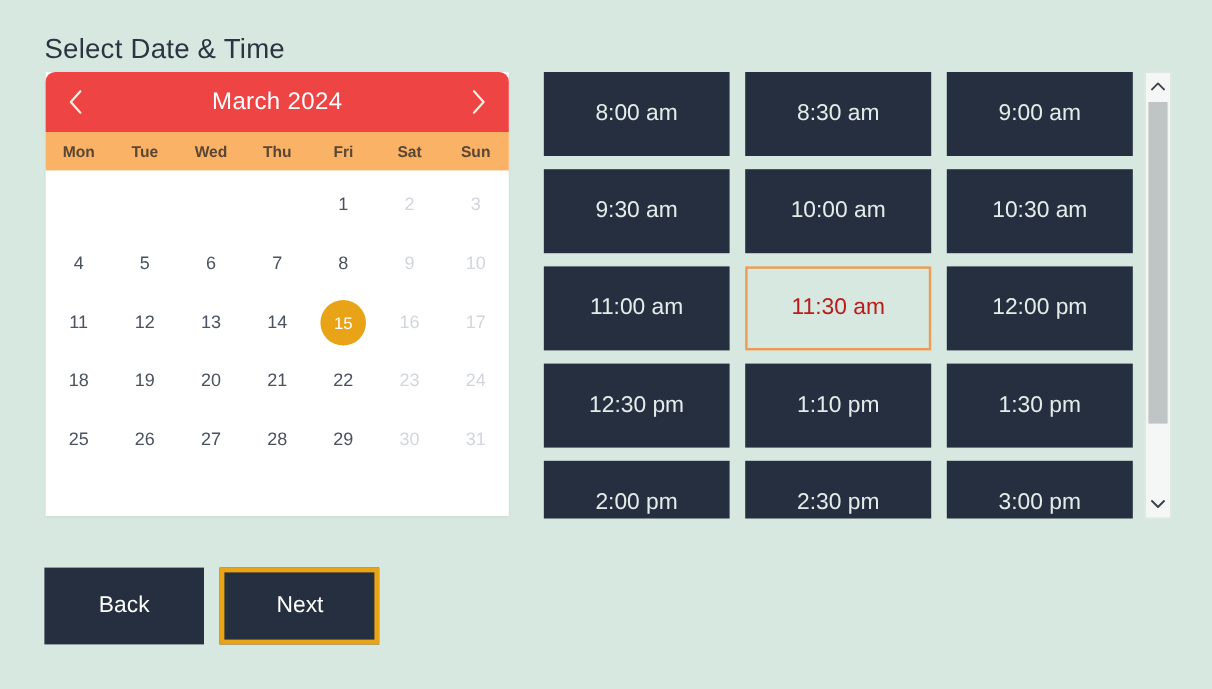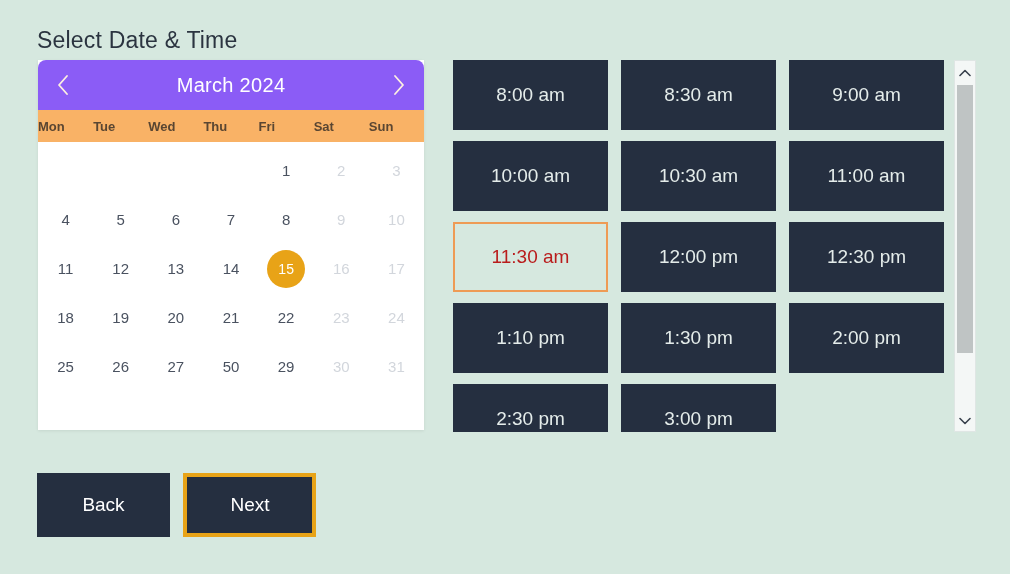--- a/index.html
+++ b/index.html
@@ -31,21 +31,21 @@
     position: absolute;
     left: 38px;
     top: 60px;
     width: 386px;
     height: 370px;
     background: #ffffff;
     box-shadow: 0 1px 3px rgba(0,0,0,0.08);
   }
   #cal-header {
     height: 50px;
-    background: #8b5cf6;
+    background: #ef4444;
     border-top-left-radius: 8px;
     border-top-right-radius: 8px;
     position: relative;
     display: flex;
     align-items: center;
     justify-content: center;
   }
   #cal-month {
     font-size: 20px;
     color: #ffffff;
@@ -67,20 +67,21 @@
   .cal-nav svg { display: block; }
 
   #cal-weekdays {
     height: 32px;
     background: #f9b266;
     display: grid;
     grid-template-columns: repeat(7, 1fr);
     align-items: center;
   }
   #cal-weekdays .wd {
+    text-align: center;
     font-size: 13px;
     font-weight: bold;
     color: #5a4632;
   }
 
   #cal-grid {
     display: grid;
     grid-template-columns: repeat(7, 1fr);
     grid-auto-rows: 49px;
     padding-top: 4px;
@@ -330,39 +331,40 @@
       <div class="day ">
         <span>25</span>
       </div>
       <div class="day ">
         <span>26</span>
       </div>
       <div class="day ">
         <span>27</span>
       </div>
       <div class="day ">
-        <span>50</span>
+        <span>28</span>
       </div>
       <div class="day ">
         <span>29</span>
       </div>
       <div class="day disabled">
         <span>30</span>
       </div>
       <div class="day disabled">
         <span>31</span>
       </div>
     </div>
 </div>
 
 <div id="slots-wrap">
   <div id="slots-grid">
       <div class="slot">8:00 am</div>
       <div class="slot">8:30 am</div>
       <div class="slot">9:00 am</div>
+      <div class="slot">9:30 am</div>
       <div class="slot">10:00 am</div>
       <div class="slot">10:30 am</div>
       <div class="slot">11:00 am</div>
       <div class="slot selected">11:30 am</div>
       <div class="slot">12:00 pm</div>
       <div class="slot">12:30 pm</div>
       <div class="slot">1:10 pm</div>
       <div class="slot">1:30 pm</div>
       <div class="slot">2:00 pm</div>
       <div class="slot">2:30 pm</div>

